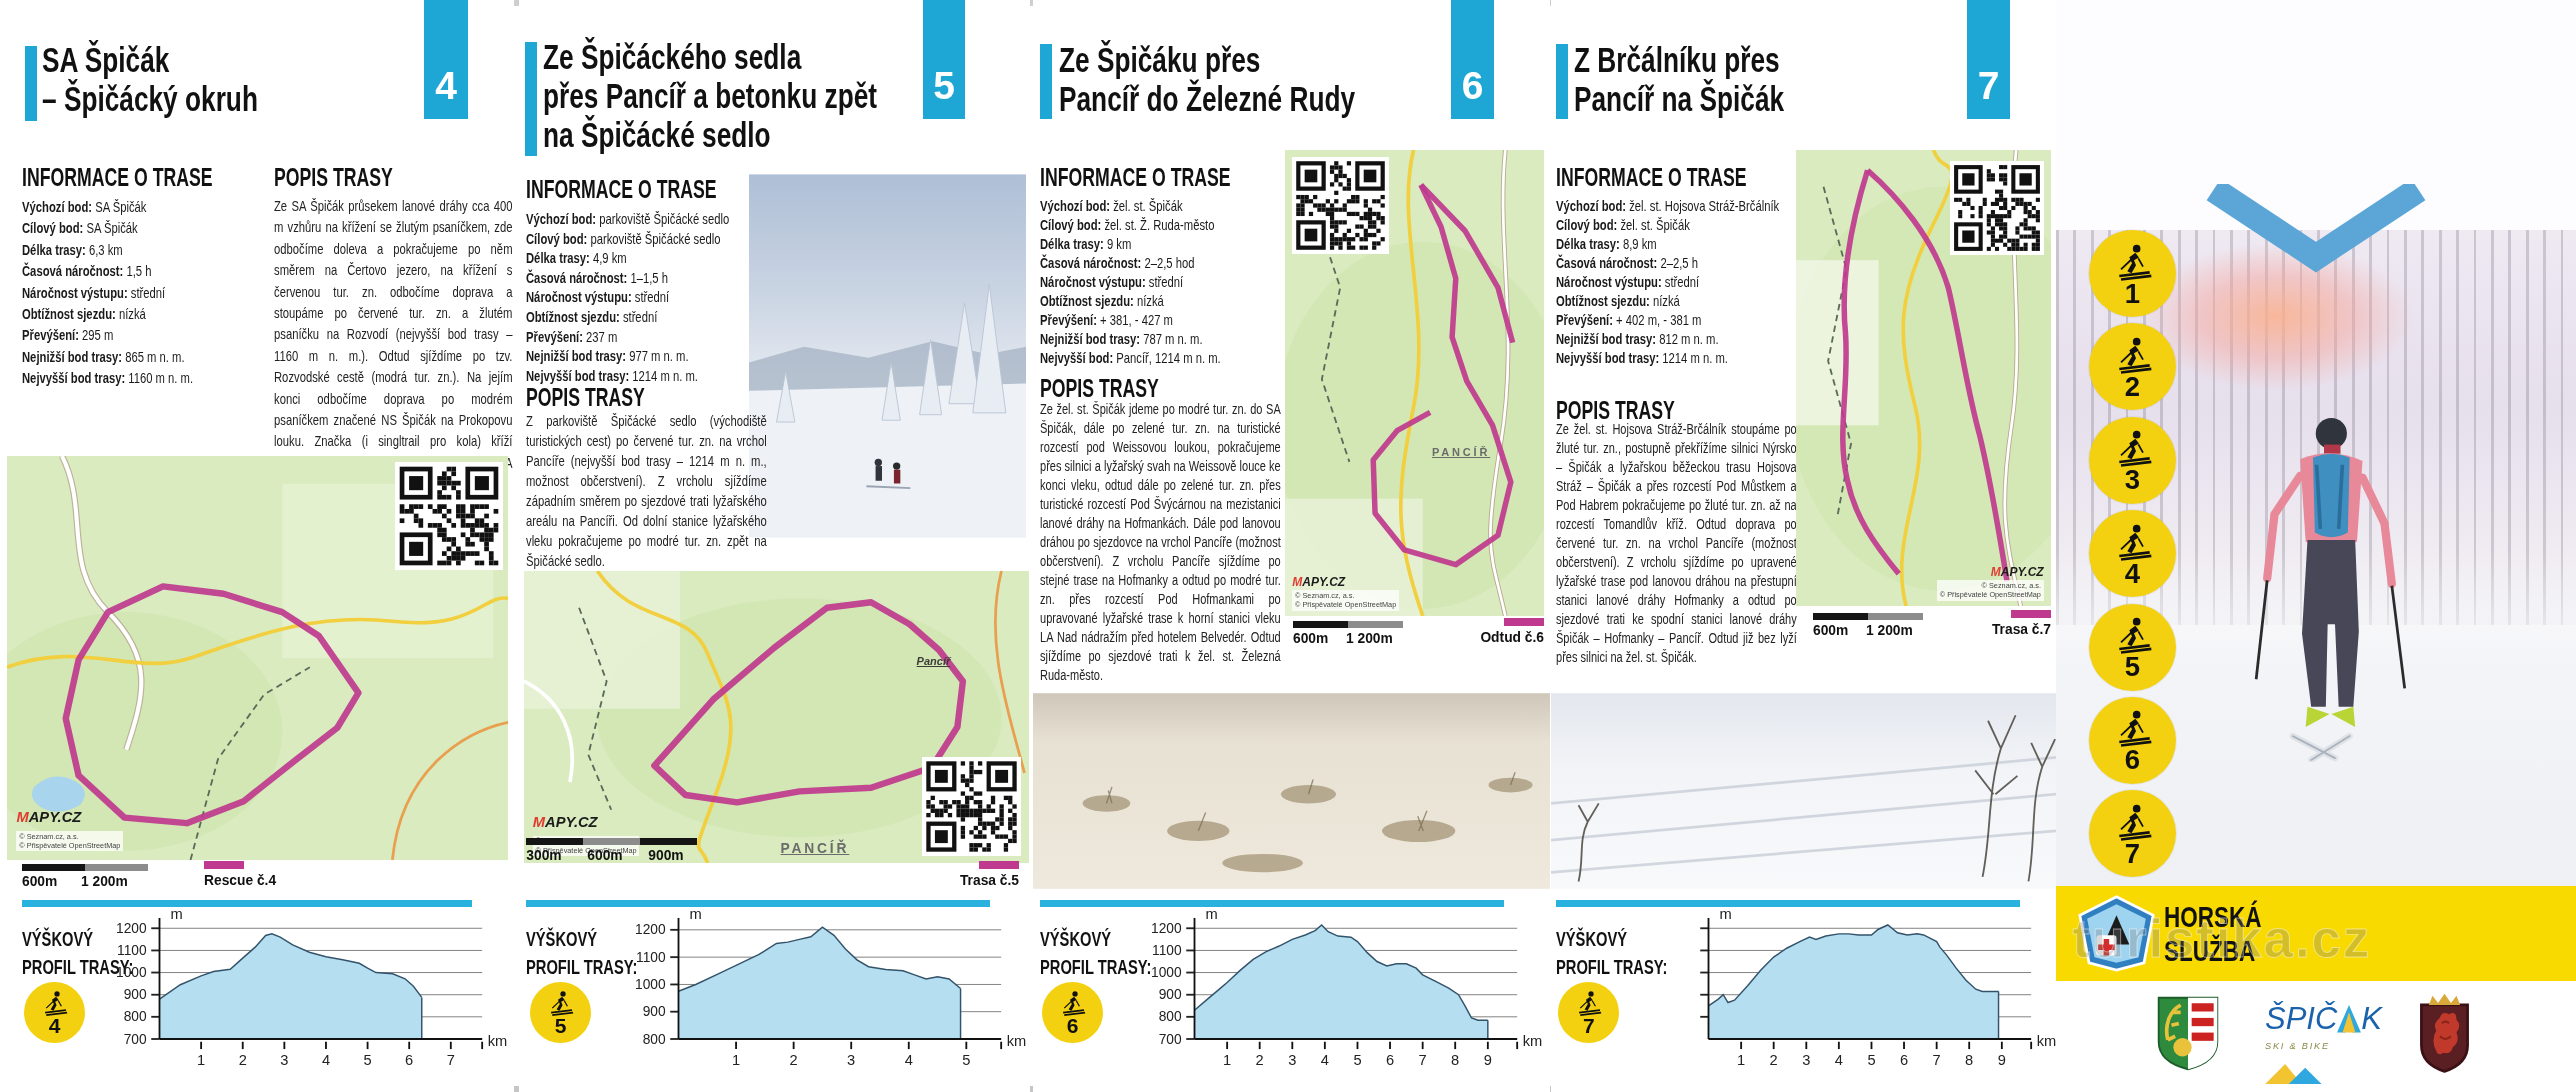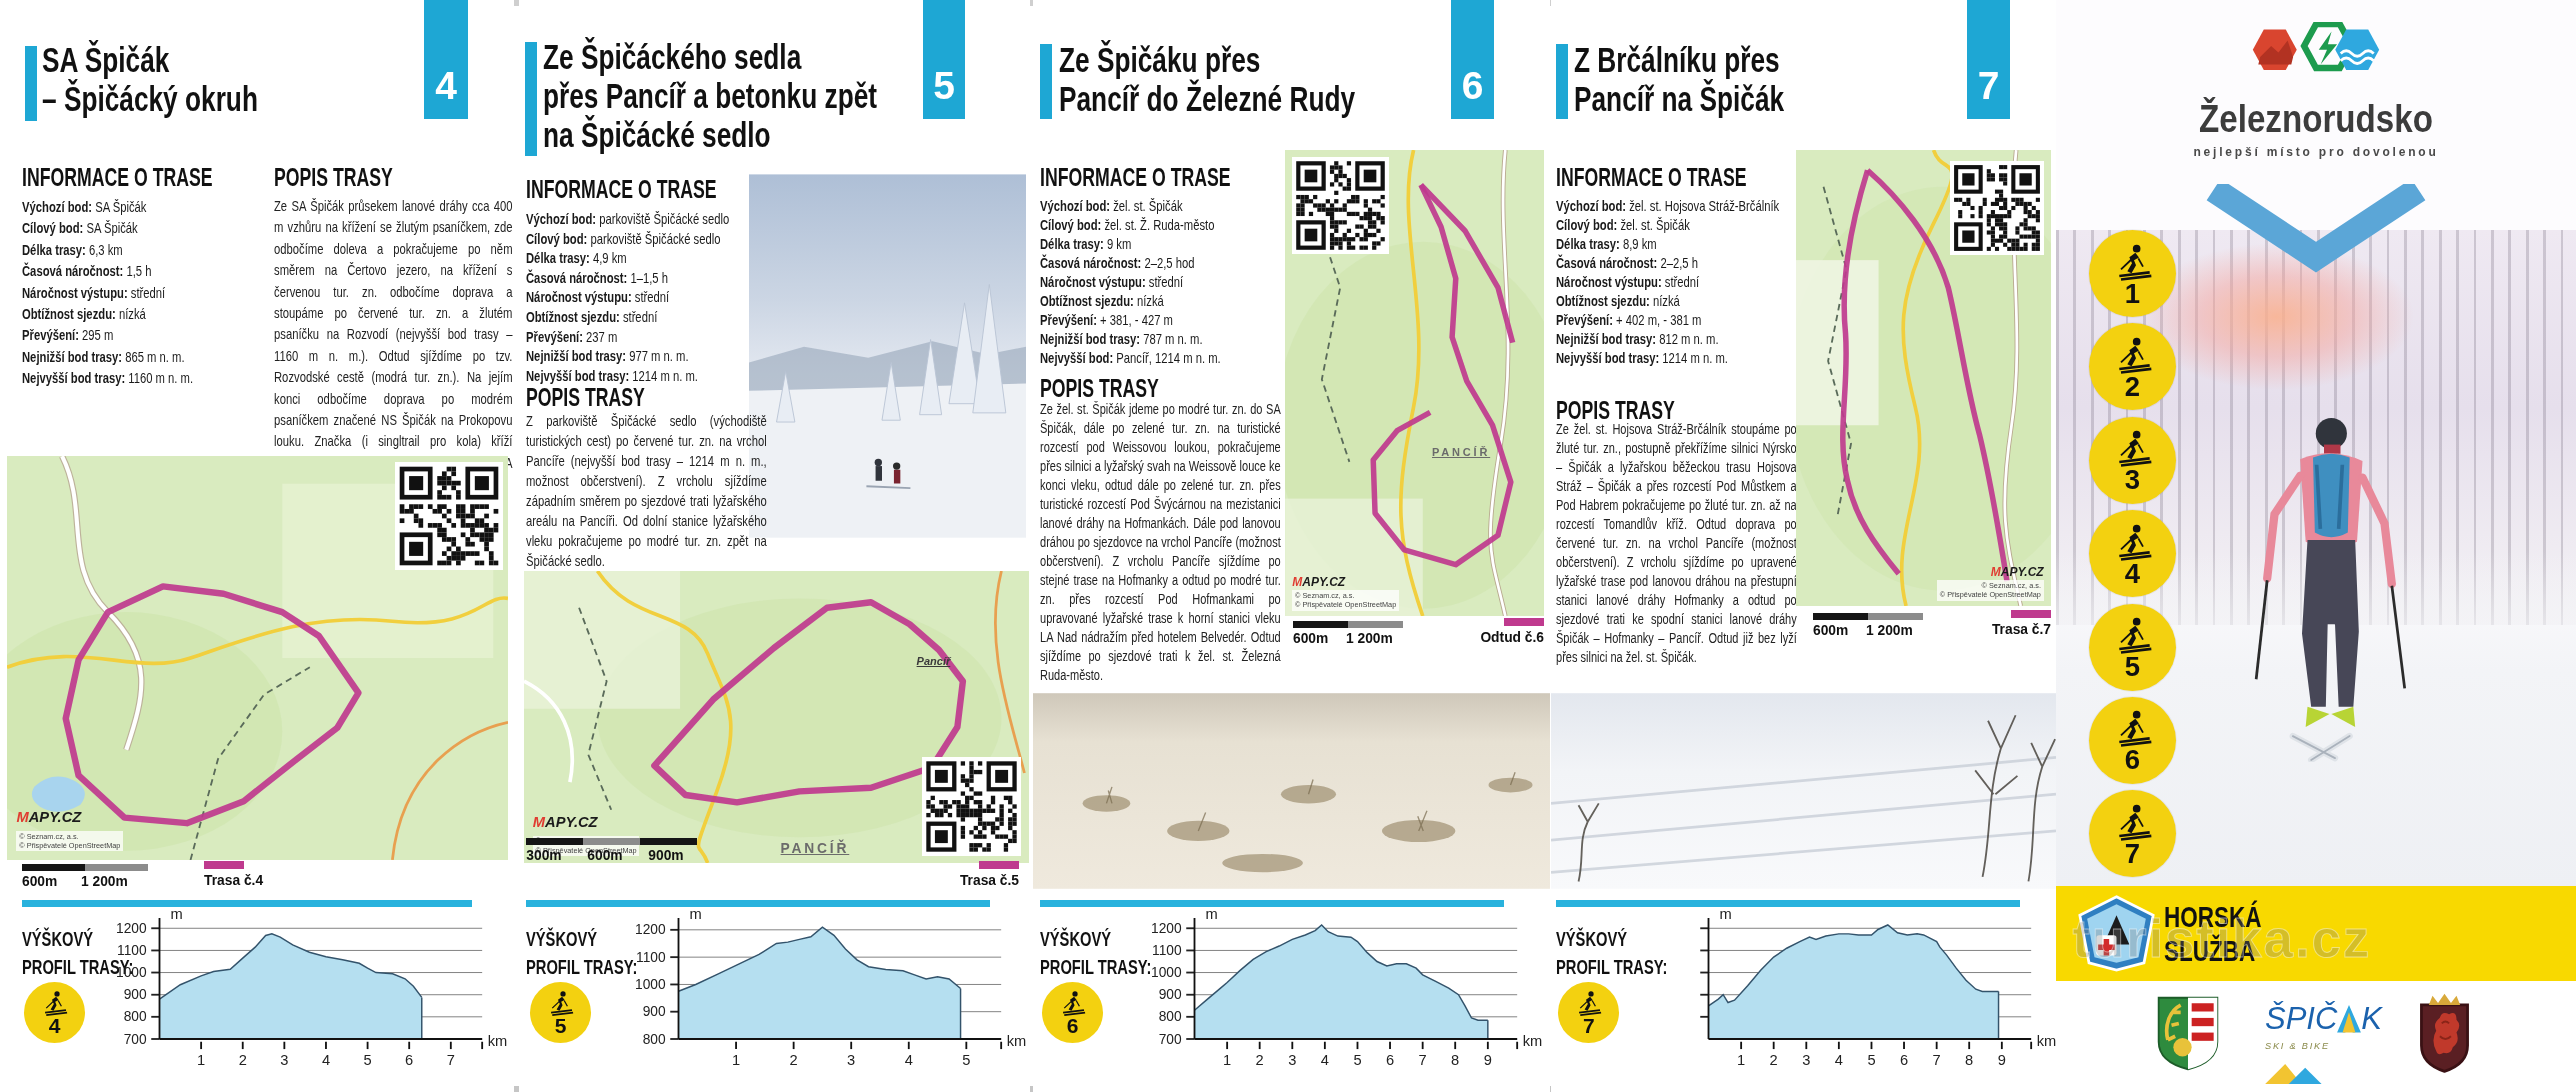--- a/index.html
+++ b/index.html
@@ -248,21 +248,21 @@
           <i style="width:63px;background:#151515"></i>
           <i style="width:63px;background:#8c8c8c"></i>
         </div>
       <div class="sblab">
           <span style="width:59px">600m</span>
           <span>1 200m</span>
         </div>
     </div>
     <div class="abs leg" style="left:204px;top:861px">
       <span class="sw"></span>
-      <span>Trasa č.4</span>
+      <span>Rescue č.4</span>
     </div>
     <div class="abs cyanline" style="left:22px;top:900px;width:450px"></div>
 
     <div class="abs profhead cx70 nw" style="left:22px;top:925px">
       <div>VÝŠKOVÝ</div>
         <div>PROFIL TRASY:</div>
     </div>
     <div class="pbadge" style="left:24px;top:982px">
       <span class="skier"><svg viewBox="0 0 24 24" width="100%" height="100%">
             <g fill="#111" stroke="#111">
@@ -1165,32 +1165,20 @@
           <path d="M116 330 L92 338 L118 352 Z" fill="#b8d435"></path>
         <path d="M58 78 L30 120 L22 190" stroke="#e8899a" stroke-width="9" fill="none" stroke-linecap="round"></path>
         <path d="M126 80 L150 130 L158 196" stroke="#e8899a" stroke-width="9" fill="none" stroke-linecap="round"></path>
         <path d="M22 192 L10 300" stroke="#2b2b2b" stroke-width="3"></path>
         <path d="M158 198 L172 310" stroke="#2b2b2b" stroke-width="3"></path>
         <path d="M50 362 L96 386 M112 362 L70 388" stroke="#dfe3e8" stroke-width="7" stroke-linecap="round"></path>
         <path d="M50 362 L96 386 M112 362 L70 388" stroke="#aab2bc" stroke-width="2" stroke-linecap="round"></path>
       </svg>
     </div>
 
-    <div class="abs" style="left:0;top:22px;width:520px;text-align:center">
-      <svg width="174" height="72" viewBox="0 0 190 78">
-        <path d="M38 8 L62 8 L74 30 L62 52 L38 52 L26 30 Z" fill="#d9452f"></path>
-        <path d="M34 38 L46 26 L54 33 L64 20 L70 38 L68 46 L32 46 Z" fill="#b23222"></path>
-        <path d="M95 2 L121 2 L134 26 L121 50 L95 50 L82 26 Z" fill="none" stroke="#1d9b4e" stroke-width="7"></path>
-        <path d="M112 10 L98 30 L107 30 L100 46 L118 24 L108 24 Z" fill="#1d9b4e"></path>
-        <path d="M128 8 L152 8 L164 30 L152 52 L128 52 L116 30 Z" fill="#2fa8df"></path>
-        <path d="M122 34 q6 -6 12 0 q6 6 12 0 q6 -6 12 0 M122 42 q6 -6 12 0 q6 6 12 0 q6 -6 12 0" stroke="#ffffff" stroke-width="3" fill="none"></path>
-      </svg>
-      <div class="ztitle cxc" style="transform:scaleX(.85)">Železnorudsko</div>
-      <div class="ztag" style="margin-top:3.7px">nejlepší místo pro dovolenou</div>
-    </div>
     <svg class="abs" style="left:150px;top:184px" width="220" height="95" viewBox="0 0 240 104">
       <path d="M8 6 L120 80 L232 6" stroke="#5ba6d7" stroke-width="28" fill="none"></path>
     </svg>
 
     <div class="rbadges" style="left:33px;top:230px">
         <div class="rbadge">
           <span class="skier"><svg viewBox="0 0 24 24" width="100%" height="100%">
               <g fill="#111" stroke="#111">
                 <circle cx="14.2" cy="3.4" r="2.3" stroke="none"></circle>
                 <path d="M13.4 5.9 L9.8 8.6 L11.4 12.2 L8.6 17 L11.1 18.2 L13.8 13.3 L12.6 10.3 L15.6 8.7 Z" stroke="none"></path>

